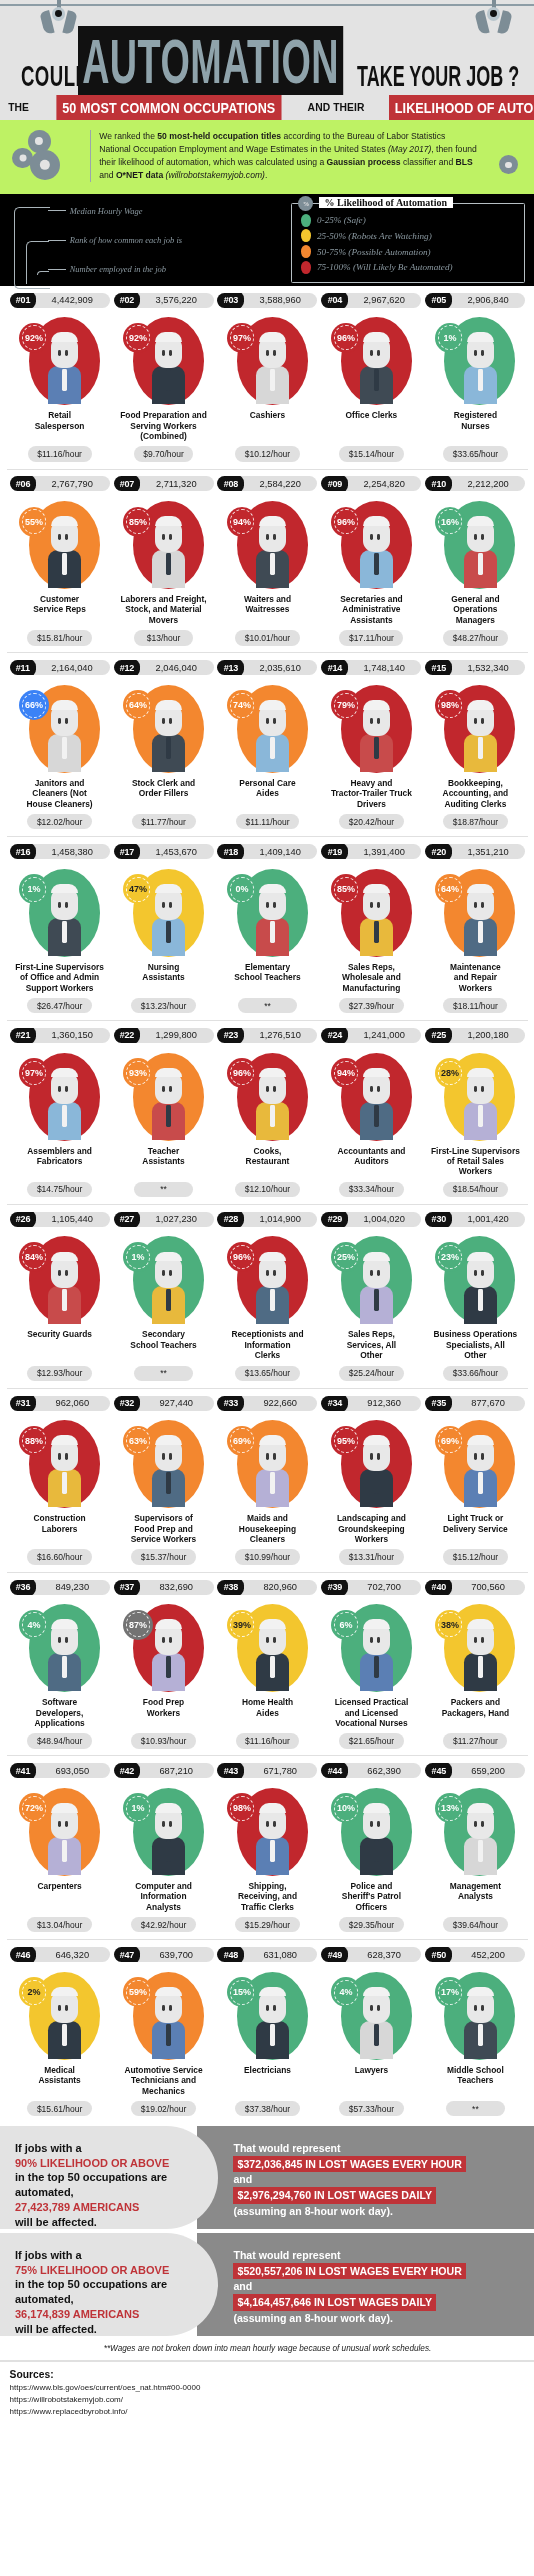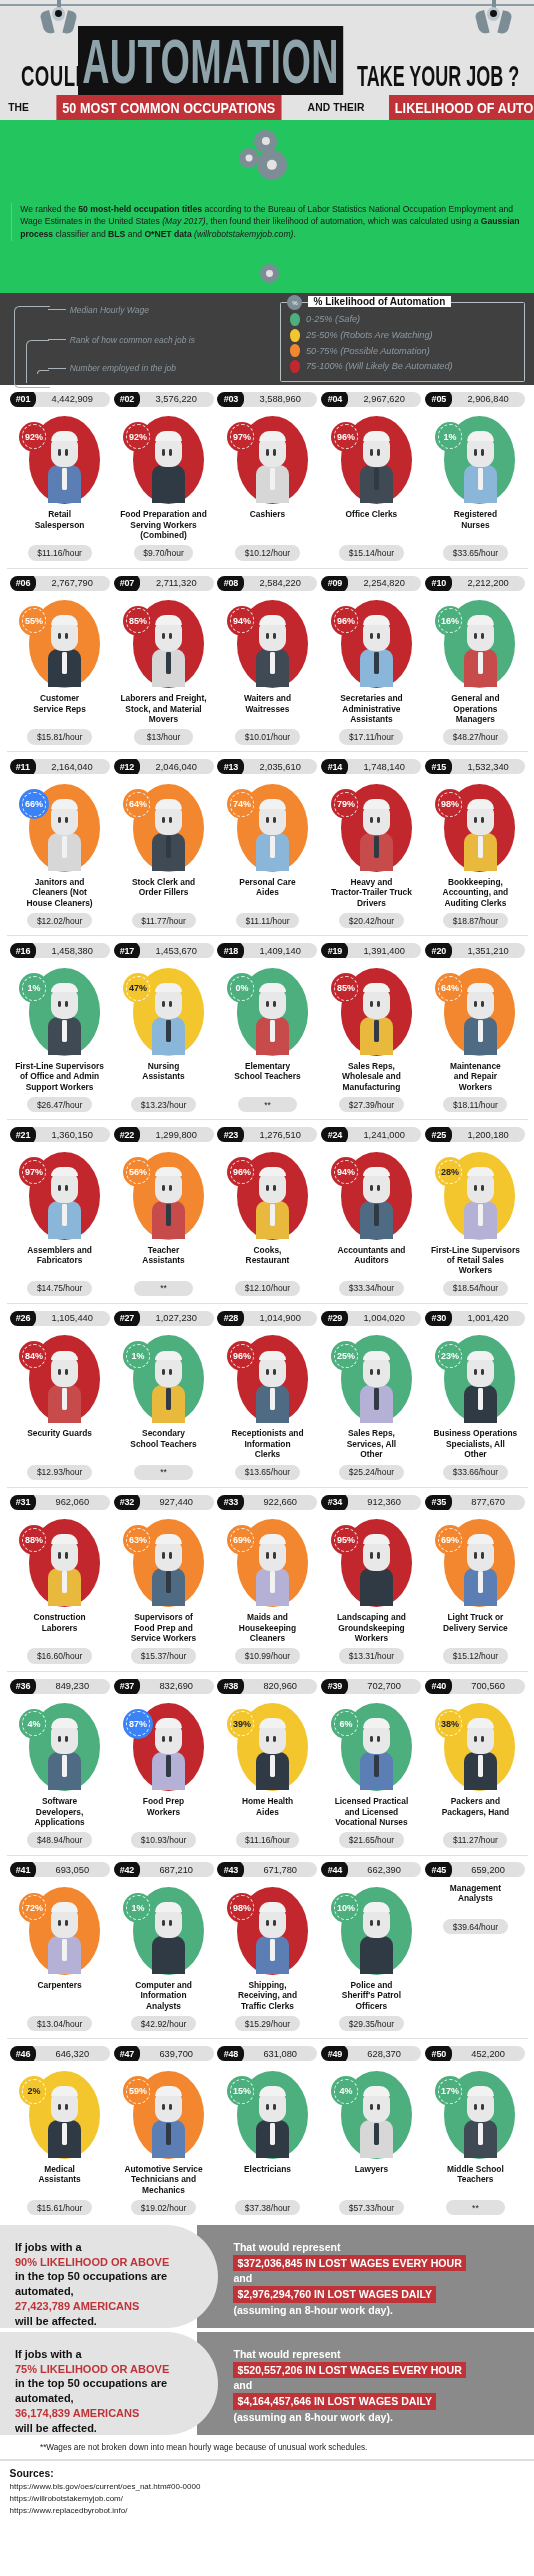--- a/index.html
+++ b/index.html
@@ -73,22 +73,22 @@
     display: flex; align-items: center; white-space: nowrap;
     font-weight: 700; letter-spacing: 0.1px;
   }
   .sb-the { background:#e3e3e3; color:#111; font-size: 10.3px; padding: 0 5.5px 0 8.2px; }
   .sb-red1 { background:#bf3338; color:#fff; font-size: 15px; padding: 0 6.9px; transform: scaleX(.84); transform-origin:center;}
   .sb-and { background:#e3e3e3; color:#111; font-size: 10.3px; padding: 0 5.5px; }
   .sb-red2 { background:#bf3338; color:#fff; font-size: 15px; padding: 0 6.9px; transform: scaleX(.84); transform-origin:center;}
 
   
   .intro {
-    background: #22c55e; padding: 9.6px 11px 11px 11px;
-    display: flex; align-items: center; gap: 13px; flex-direction: column;
+    background: #bef264; padding: 9.6px 11px 11px 11px;
+    display: flex; align-items: center; gap: 19px;
   }
   .gears-left { width: 60px; height: 53px; position: relative; flex: 0 0 60px; }
   .gear {
     position: absolute; border-radius: 50%; background: #7d8d96;
   }
   .gear:before {
     content:""; position:absolute; left:50%; top:50%; transform: translate(-50%,-50%);
     background:#e3e3e3; border-radius:50%;
   }
   .g1 { width: 23px; height: 23px; left: 16.5px; top: 0; }
@@ -102,22 +102,23 @@
   .gr:before{content:"";position:absolute;left:6.2px;top:6.2px;width:6.9px;height:6.9px;background:#e3e3e3;border-radius:50%;}
   .intro-text {
     flex: 1; font-size: 8.6px; line-height: 1.5; color:#1a1a1a;
     border-left: 1.4px solid #9aa6ac; padding-left: 8.2px;
   }
   .intro-text b { font-weight: 700; }
   .intro-text i { font-style: italic; }
 
   
   .legend-zone {
-    background: #404040; display: flex; padding: 4.1px 9.6px 2.7px 9.6px; gap: 3px;
+    background: #000000; display: flex; padding: 4.1px 9.6px 2.7px 9.6px; gap: 14px;
     position: relative;
+    font-family: Liberation Serif, serif;
   }
   .callouts { width: 267px; position: relative; font-style: italic; color:#8b99a1; font-size: 8.5px;}
   .callout { display:flex; align-items:center; height: 23px; }
   .callout .dash { width: 18px; height: 0.7px; background:#a9b4ba; margin-right:4.1px;}
   .callout.c1 { margin-left: 38px; margin-top: 1.4px;}
   .callout.c2 { margin-left: 38px; margin-top: 6.9px;}
   .callout.c3 { margin-left: 38px; margin-top: 5.5px;}
   .bracket {
     position:absolute; left: 4.1px; top: 9.6px; width: 36px; height: 82px;
     border-left: 0.7px solid #a9b4ba; border-top: 0.7px solid #a9b4ba;
@@ -238,22 +239,22 @@
     flex: 1; background:#8a8a8a; color:#fff; padding: 15px 9.6px 11px 18px;
     margin-left: -20.6px; padding-left: 36px;
     font-weight: 700; font-size: 10.6px; line-height: 1.42;
   }
   .sum-right .redbar {
     display:inline-block; background:#bf3338; color:#fff; padding: 0.7px 4.1px;
   }
   .sum-right .plain { font-weight: 700; }
 
   .footnote {
-    text-align:left; font-size: 8.2px; color:#1a1a1a;
-    padding: 8.2px 0 6.9px 0; background:#fff;margin-left:40px;
+    text-align:center; font-style: italic; font-size: 8.2px; color:#1a1a1a;
+    padding: 8.2px 0 6.9px 0; background:#fff;
   }
   .sources {
     border-top: 2.1px solid #e0e0e0; display:flex; padding: 6.9px 9.6px 12.3px 9.6px; gap: 16.5px;
   }
   .src-col { flex: 1; }
   .src-col.right { flex: 0 0 226px; padding-top: 9.6px; }
   .src-h { font-weight: 700; font-size: 10.3px; margin-bottom: 2.1px; color:#111;}
   .src-h.small { font-size: 8.6px; }
   .src-link { font-size: 8px; color:#1a1a1a; line-height: 1.5; word-break: break-all;}
   .src-link.tiny { font-size: 7.1px; color:#3a3a3a; }
@@ -784,21 +785,21 @@
         <div class="figure-wrap">
           <div class="blob" style="background: rgb(243, 135, 47);"></div>
           <div class="person">
             <div class="p-body" style="background:#c84b4b"></div>
             <div class="p-head"></div>
             <div class="p-hair"></div>
             <div class="p-eye l"></div>
             <div class="p-eye r"></div>
             <div class="p-tie" style="background:#2f3a45"></div>
           </div>
-          <div class="pct-gear light-text" style="background: rgb(243, 135, 47);">56%</div>
+          <div class="pct-gear light-text" style="background: rgb(243, 135, 47);">93%</div>
         </div>
         <div class="job-name">Teacher<br>Assistants</div>
         <div class="wage-pill">**</div>
       </div>
       <div class="job">
         <div class="rank-pill">
           <span class="rank-num">#23</span>
           <span class="rank-count">1,276,510</span>
         </div>
         <div class="figure-wrap">
@@ -1090,21 +1091,21 @@
         <div class="figure-wrap">
           <div class="blob" style="background: rgb(193, 39, 45);"></div>
           <div class="person">
             <div class="p-body" style="background:#b5b0d6"></div>
             <div class="p-head"></div>
             <div class="p-hair"></div>
             <div class="p-eye l"></div>
             <div class="p-eye r"></div>
             <div class="p-tie" style="background:#2f3a45"></div>
           </div>
-          <div class="pct-gear light-text" style="background: #3b82f6;">87%</div>
+          <div class="pct-gear light-text" style="background: #737373;">87%</div>
         </div>
         <div class="job-name">Food Prep<br>Workers</div>
         <div class="wage-pill">$10.93/hour</div>
       </div>
       <div class="job">
         <div class="rank-pill">
           <span class="rank-num">#38</span>
           <span class="rank-count">820,960</span>
         </div>
         <div class="figure-wrap">
@@ -1241,20 +1242,32 @@
           </div>
           <div class="pct-gear light-text" style="background: rgb(76, 175, 125);">10%</div>
         </div>
         <div class="job-name">Police and<br>Sheriff's Patrol<br>Officers</div>
         <div class="wage-pill">$29.35/hour</div>
       </div>
       <div class="job">
         <div class="rank-pill">
           <span class="rank-num">#45</span>
           <span class="rank-count">659,200</span>
+        </div>
+        <div class="figure-wrap">
+          <div class="blob" style="background: rgb(76, 175, 125);"></div>
+          <div class="person">
+            <div class="p-body" style="background:#d7d7d7"></div>
+            <div class="p-head"></div>
+            <div class="p-hair"></div>
+            <div class="p-eye l"></div>
+            <div class="p-eye r"></div>
+            <div class="p-tie" style="background:#f2f2f2"></div>
+          </div>
+          <div class="pct-gear light-text" style="background: rgb(76, 175, 125);">13%</div>
         </div>
         <div class="job-name">Management<br>Analysts</div>
         <div class="wage-pill">$39.64/hour</div>
       </div>
     </div>
     <div class="job-row">
       <div class="job">
         <div class="rank-pill">
           <span class="rank-num">#46</span>
           <span class="rank-count">646,320</span>

